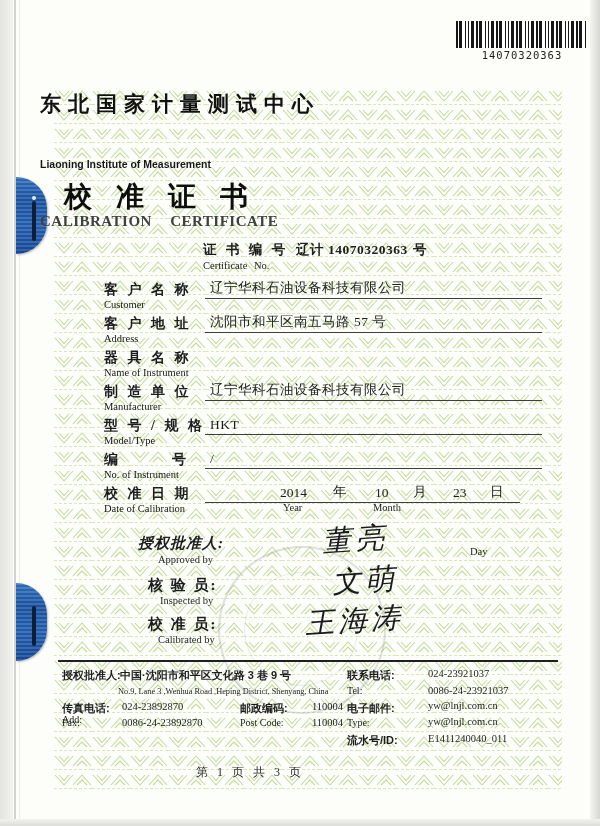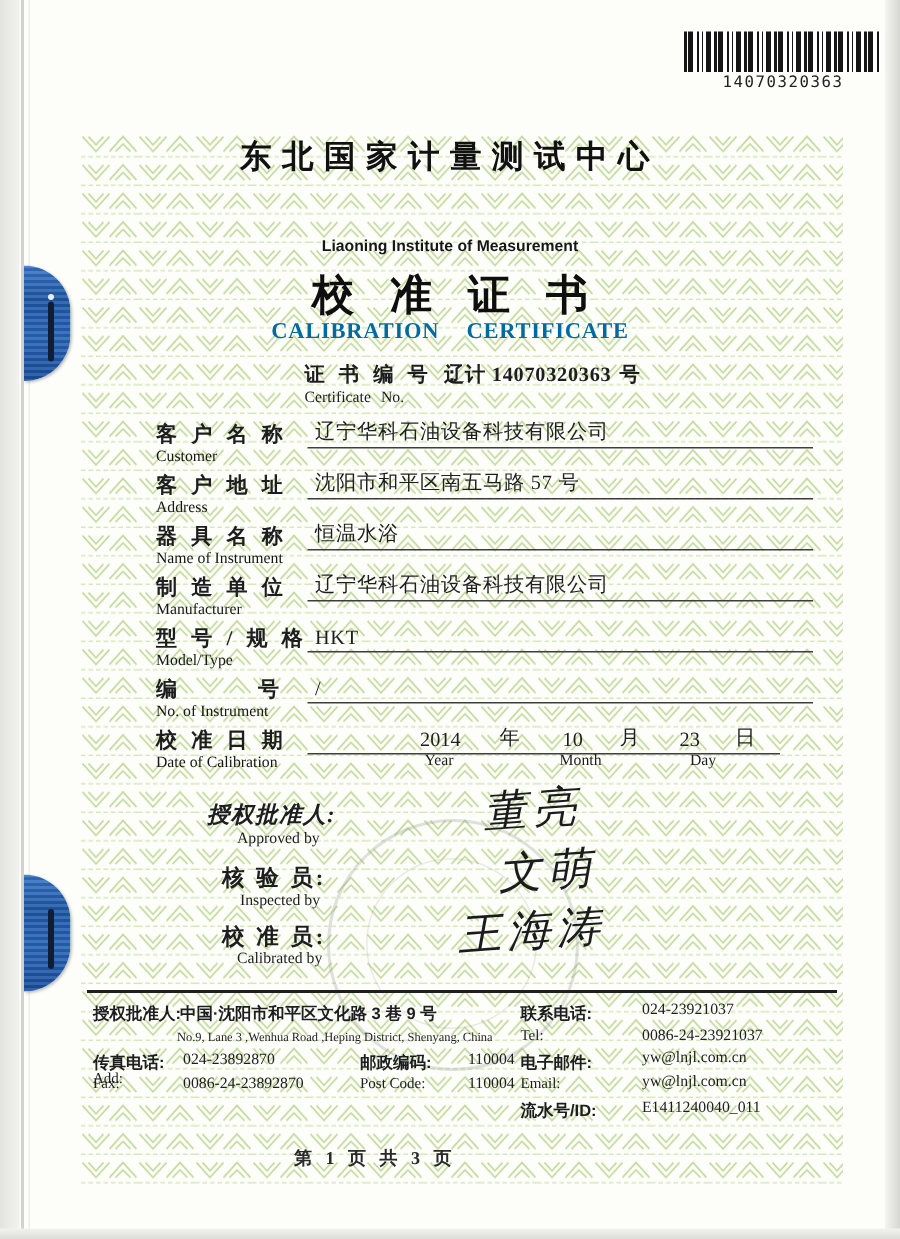--- a/index.html
+++ b/index.html
@@ -28,28 +28,28 @@
   .clip .pin{position:absolute;left:16px;width:4px;height:4px;background:#e8eef6;border-radius:50%;}
   
   .barcode{position:absolute;left:456px;top:21px;width:132px;height:27px;
       background:repeating-linear-gradient(90deg,
         #161616 0 2px,#fff 2px 3px,#161616 3px 6px,#fff 6px 9px,
         #161616 9px 10px,#fff 10px 12px,#161616 12px 13px,#fff 13px 15px,
         #161616 15px 18px,#fff 18px 20px);}
   .barcode-num{position:absolute;left:456px;top:49px;width:132px;text-align:center;
       font-family:"DejaVu Sans Mono",monospace;font-size:10.5px;letter-spacing:1px;color:#222;}
   
-  .hdr{position:absolute;left:40px;width:520px;text-align:center;}
+  .hdr{position:absolute;left:40px;width:520px;}
   .org-cn{font-family:"Liberation Sans","DejaVu Sans",sans-serif;font-weight:bold;
       font-size:21px;letter-spacing:7px;color:#111;}
   .org-en{font-family:"Liberation Sans","DejaVu Sans",sans-serif;font-weight:600;
       font-size:10.5px;color:#161616;}
   .title-cn{font-family:"Liberation Sans","DejaVu Sans",sans-serif;font-weight:bold;
       font-size:28px;letter-spacing:24px;color:#0e0e0e;text-indent:24px;}
-  .title-en{font-weight:bold;font-size:15px;word-spacing:14px;letter-spacing:.5px;color:#0369a1;}
+  .title-en{font-weight:bold;font-size:15px;word-spacing:14px;letter-spacing:.5px;color:#404040;}
   
   .abs{position:absolute;}
   .cert-label{font-weight:bold;font-size:13.5px;letter-spacing:3px;}
   .cert-val{font-weight:bold;font-size:13.5px;letter-spacing:.5px;}
   .cert-en{font-size:10.5px;word-spacing:4px;}
   
   .frow{position:absolute;left:0;width:600px;height:36px;}
   .f-label{position:absolute;left:104px;top:0;font-weight:bold;font-size:14px;
       letter-spacing:3px;white-space:pre;}
   .f-en{position:absolute;left:104px;top:18px;font-size:10.5px;color:#161616;}
@@ -70,21 +70,21 @@
   .stamp-inner{position:absolute;left:244px;top:572px;width:112px;height:112px;border-radius:50%;
       border:1px solid rgba(145,152,144,.18);}
   
   .rule{position:absolute;left:58px;top:660px;width:500px;border-top:2px solid #1f1f1f;}
   .ft-cn{position:absolute;font-family:"Liberation Sans","DejaVu Sans",sans-serif;
       font-weight:bold;font-size:11px;white-space:nowrap;}
   .ft-en{position:absolute;font-size:10px;white-space:nowrap;}
   .ft-val{position:absolute;font-size:10.5px;white-space:nowrap;}
   .ft-small{font-size:8.3px;}
   .page-num{position:absolute;left:0;top:764px;width:500px;text-align:center;
-      font-size:12px;letter-spacing:3px;color:#2a2a2a;font-weight:bold;}
+      font-size:12px;letter-spacing:3px;color:#2a2a2a;}
 </style>
 </head>
 <body>
 
 <div class="scan">
 
   <svg class="pattern" width="508" height="704" aria-hidden="true">
     <defs>
       <pattern id="chv" width="38" height="19" patternUnits="userSpaceOnUse">
         <g fill="none" stroke="#b9d48e" stroke-width="1.1" opacity="0.85">
@@ -137,23 +137,20 @@
   <div class="frow" style="top:315px;">
     <span class="f-label">客 户 地 址</span>
     <span class="f-en">Address</span>
     <span class="f-line">
       <span class="f-value">沈阳市和平区南五马路 57 号</span>
     </span>
   </div>
   <div class="frow" style="top:349px;">
     <span class="f-label">器 具 名 称</span>
     <span class="f-en">Name of Instrument</span>
-    <span class="f-line">
-      <span class="f-value">恒温水浴</span>
-    </span>
   </div>
   <div class="frow" style="top:383px;">
     <span class="f-label">制 造 单 位</span>
     <span class="f-en">Manufacturer</span>
     <span class="f-line">
       <span class="f-value">辽宁华科石油设备科技有限公司</span>
     </span>
   </div>
   <div class="frow" style="top:417px;">
     <span class="f-label">型 号 / 规 格</span>
@@ -174,21 +171,21 @@
     <span class="f-en">Date of Calibration</span>
     <span class="f-line short">
       <span class="d-part" style="left:75px;">2014</span>
       <span class="d-part" style="left:128px;">年</span>
       <span class="d-part" style="left:170px;">10</span>
       <span class="d-part" style="left:208px;">月</span>
       <span class="d-part" style="left:248px;">23</span>
       <span class="d-part" style="left:285px;">日</span>
       <span class="d-en" style="left:78px;">Year</span>
       <span class="d-en" style="left:168px;">Month</span>
-      <span class="d-en" style="left:255px;">Day</span>
+      <span class="d-en" style="left:265px;margin-top:44px;">Day</span>
     </span>
   </div>
 
   <div class="stamp"></div>
   <div class="stamp-inner"></div>
 
   <span class="sig-label" style="left:138px;top:534px;">授权批准人:</span>
   <span class="sig-en" style="left:158px;top:554px;">Approved by</span>
   <span class="sig" style="left:322px;top:520px;">董亮</span>
 
@@ -216,20 +213,20 @@
   <span class="ft-val" style="left:122px;top:701px;">024-23892870</span>
   <span class="ft-cn" style="left:240px;top:701px;">邮政编码:</span>
   <span class="ft-val" style="left:312px;top:701px;">110004</span>
   <span class="ft-cn" style="left:347px;top:701px;">电子邮件:</span>
   <span class="ft-val" style="left:428px;top:700px;">yw@lnjl.com.cn</span>
 
   <span class="ft-en" style="left:62px;top:717px;">Fax:</span>
   <span class="ft-val" style="left:122px;top:717px;">0086-24-23892870</span>
   <span class="ft-en" style="left:240px;top:717px;">Post Code:</span>
   <span class="ft-val" style="left:312px;top:717px;">110004</span>
-  <span class="ft-en" style="left:347px;top:717px;">Email:</span>
+  <span class="ft-en" style="left:347px;top:717px;">Type:</span>
   <span class="ft-val" style="left:428px;top:716px;">yw@lnjl.com.cn</span>
 
   <span class="ft-cn" style="left:347px;top:733px;">流水号/ID:</span>
   <span class="ft-val" style="left:428px;top:733px;">E1411240040_011</span>
 
   <div class="page-num">第 1 页 共 3 页</div>
 </div>
 
 </body></html>

